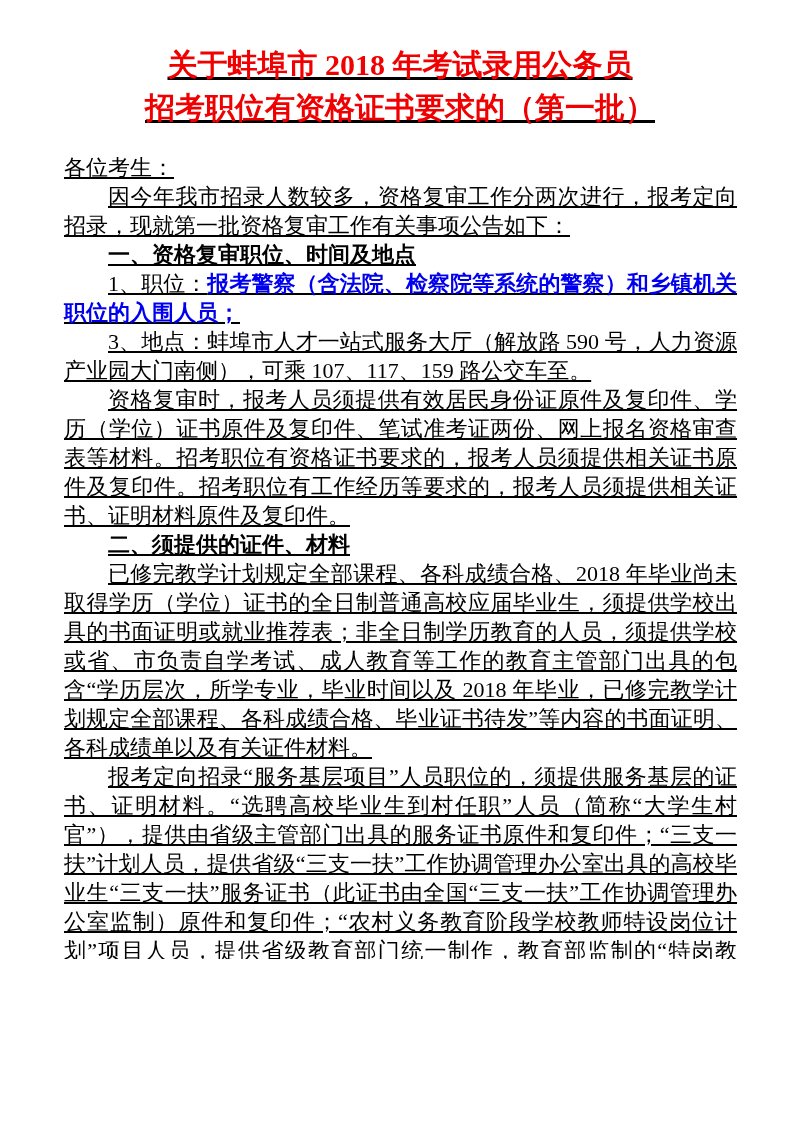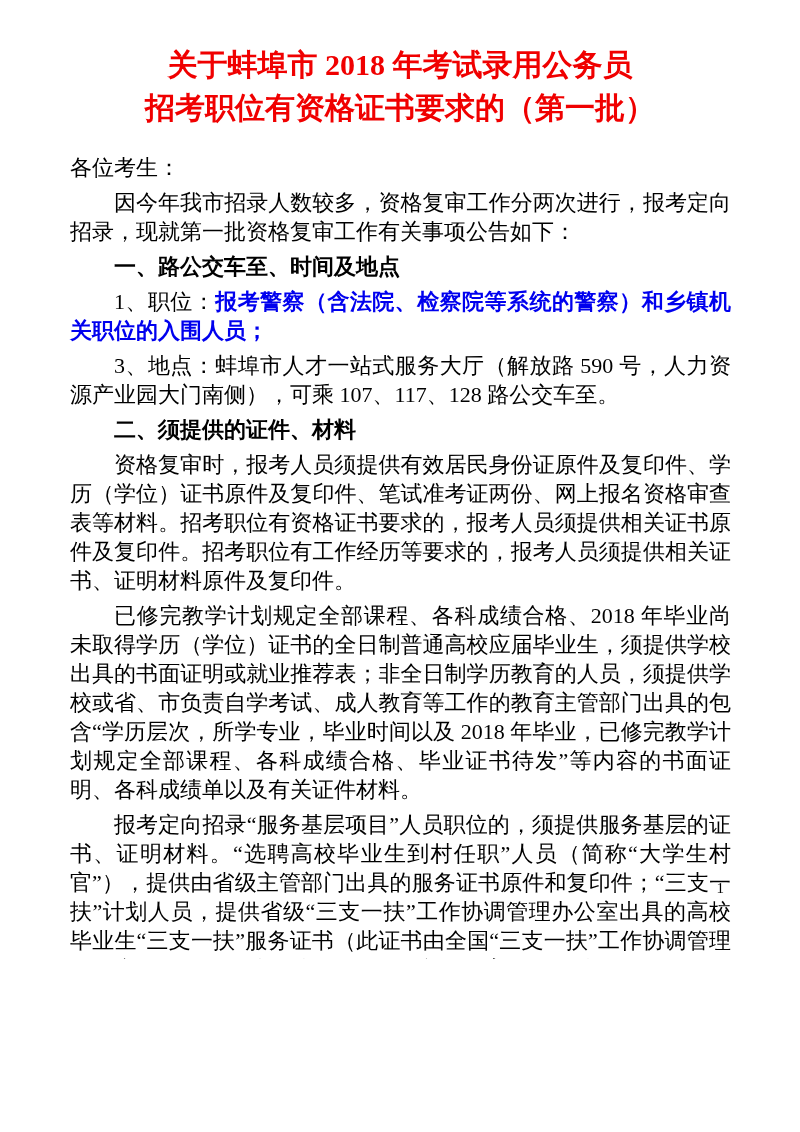--- a/index.html
+++ b/index.html
@@ -8,39 +8,40 @@
     background: #ffffff;
   }
   .page {
     position: relative;
     width: 800px;
     height: 959px;
     background: #ffffff;
     overflow: hidden;
     font-family: "Liberation Serif", serif;
     color: #000000;
+    text-decoration: underline;
   }
   .title-block {
     margin: 43px 40px 0 40px;
     text-align: center;
     font-weight: bold;
     font-size: 30px;
     line-height: 43px;
     color: var(--title-red, #f00000);
     font-family: "Liberation Serif", serif;
   }
   .content {
     margin: 24px 63px 0 64px;
     font-size: 22px;
     line-height: 29px;
     text-align: justify;
     text-justify: inter-ideograph;
   }
   p.para {
-    margin: 6px;
+    margin: 0;
     padding: 0;
   }
   p.para.indent {
     text-indent: 2em;
   }
   .seg-normal {
     color: #000000;
   }
   .seg-bold {
     font-weight: bold;
@@ -69,24 +70,24 @@
 <div class="page">
 
   <div class="title-block">
     <div>关于蚌埠市 2018 年考试录用公务员</div>
     <div>招考职位有资格证书要求的（第一批）</div>
   </div>
 
   <div class="content">
       <p class="para"><span class="seg-normal">各位考生：</span></p>
       <p class="para indent"><span class="seg-normal">因今年我市招录人数较多，资格复审工作分两次进行，报考定向招录，现就第一批资格复审工作有关事项公告如下：</span></p>
-      <p class="para indent"><span class="seg-bold">一、路公交车至、时间及地点</span></p>
+      <p class="para indent"><span class="seg-bold">一、资格复审职位、时间及地点</span></p>
       <p class="para indent"><span class="seg-normal">1、职位：</span><span class="seg-blue-bold">报考警察（含法院、检察院等系统的警察）和乡镇机关职位的入围人员；</span></p>
-      <p class="para indent"><span class="seg-normal">3、地点：蚌埠市人才一站式服务大厅（解放路 590 号，人力资源产业园大门南侧），可乘 107、117、128 路公交车至。</span></p>
+      <p class="para indent"><span class="seg-normal">3、地点：蚌埠市人才一站式服务大厅（解放路 590 号，人力资源产业园大门南侧），可乘 107、117、159 路公交车至。</span></p>
+      <p class="para indent"><span class="seg-normal">资格复审时，报考人员须提供有效居民身份证原件及复印件、学历（学位）证书原件及复印件、笔试准考证两份、网上报名资格审查表等材料。招考职位有资格证书要求的，报考人员须提供相关证书原件及复印件。招考职位有工作经历等要求的，报考人员须提供相关证书、证明材料原件及复印件。</span></p>
       <p class="para indent"><span class="seg-bold">二、须提供的证件、材料</span></p>
-      <p class="para indent"><span class="seg-normal">资格复审时，报考人员须提供有效居民身份证原件及复印件、学历（学位）证书原件及复印件、笔试准考证两份、网上报名资格审查表等材料。招考职位有资格证书要求的，报考人员须提供相关证书原件及复印件。招考职位有工作经历等要求的，报考人员须提供相关证书、证明材料原件及复印件。</span></p>
       <p class="para indent"><span class="seg-normal">已修完教学计划规定全部课程、各科成绩合格、2018 年毕业尚未取得学历（学位）证书的全日制普通高校应届毕业生，须提供学校出具的书面证明或就业推荐表；非全日制学历教育的人员，须提供学校或省、市负责自学考试、成人教育等工作的教育主管部门出具的包含“学历层次，所学专业，毕业时间以及 2018 年毕业，已修完教学计划规定全部课程、各科成绩合格、毕业证书待发”等内容的书面证明、各科成绩单以及有关证件材料。</span></p>
       <p class="para indent"><span class="seg-normal">报考定向招录“服务基层项目”人员职位的，须提供服务基层的证书、证明材料。“选聘高校毕业生到村任职”人员（简称“大学生村官”），提供由省级主管部门出具的服务证书原件和复印件；“三支一扶”计划人员，提供省级“三支一扶”工作协调管理办公室出具的高校毕业生“三支一扶”服务证书（此证书由全国“三支一扶”工作协调管理办公室监制）原件和复印件；“农村义务教育阶段学校教师特设岗位计划”项目人员，提供省级教育部门统一制作，教育部监制的“特岗教师”证书和服务“农村义务教育阶段学校教师特设岗位计划”鉴定表原件和复印件；“大学生志愿服务西部计划”项目人员，提供由共青团中央统一制作的服务证和大学生志愿服务西部计划鉴定表原件和复印件；退役大学生士兵提供入伍通知书（或入伍批准存根复印件）、退</span></p>
     </div>
 
   <div class="page-number">1</div>
 
 </div>
 
 </body></html>

